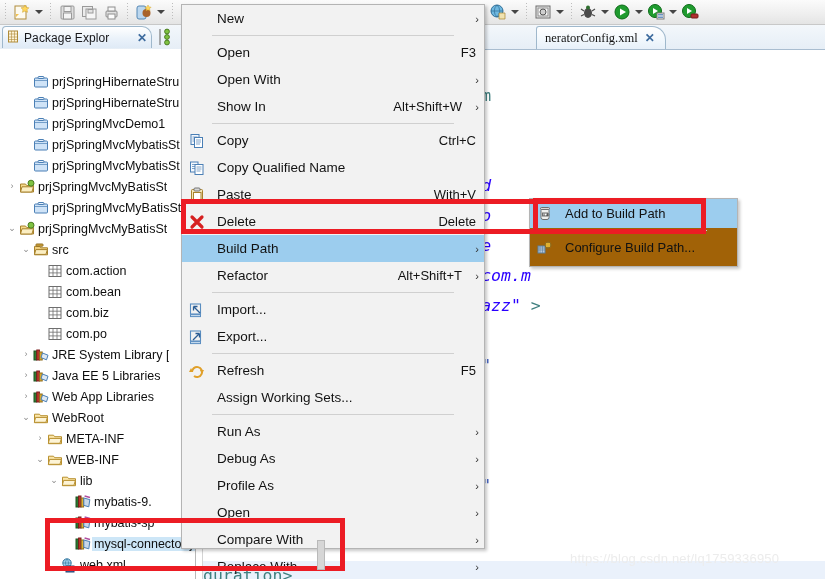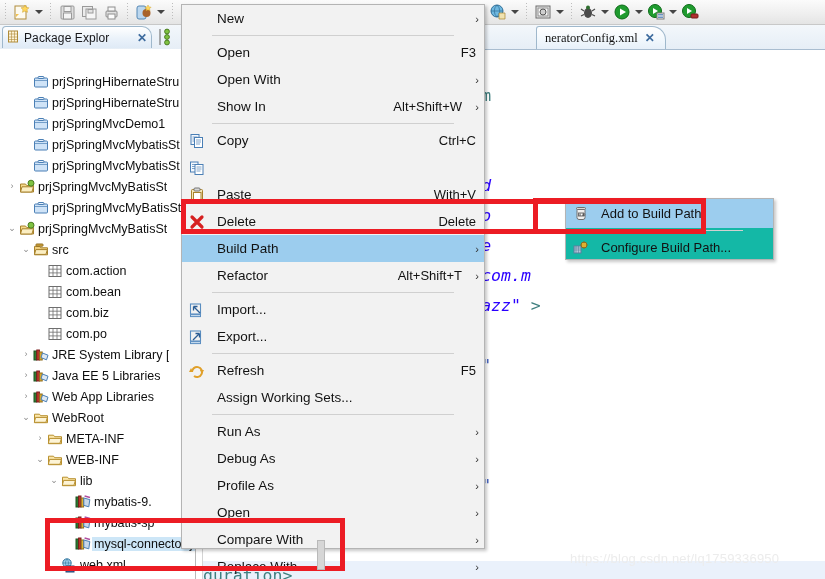--- a/index.html
+++ b/index.html
@@ -80,23 +80,23 @@
   .mi .mico{width:30px;height:27px;display:flex;align-items:center;justify-content:center;flex:0 0 30px;}
   .mi .mlabel{padding-left:5px;}
   .mi .macc{margin-left:auto;padding-right:8px;font-size:13px;color:#121212;}
   .mi .marrow{width:14px;display:flex;align-items:center;justify-content:center;color:#333;font-size:11px;}
   .mi .macc + .marrow{margin-left:0;}
   .mi .marrow.solo{margin-left:auto;}
   .mi.hot{background:#9ccdee;}
   .msep{height:1px;margin:3px 30px 3px 30px;background:#d0d0d0;}
 
   
-  .submenu{position:absolute;left:529px;top:198px;width:209px;height:62px;
-     background:#14b8a6;border:1px solid #b4b4b4;box-sizing:border-box;
-     box-shadow:2px 2px 3px rgba(0,0,0,.22);margin-left:36px;}
+  .submenu{position:absolute;left:529px;top:198px;width:209px;height:69px;
+     background:#a16207;border:1px solid #b4b4b4;box-sizing:border-box;
+     box-shadow:2px 2px 3px rgba(0,0,0,.22);}
   .submenu .mi{height:29px;font-size:13px;}
   .submenu .msep{margin:2px 30px;}
 
   
   .redbox{position:absolute;border:5px solid #ec1c24;box-sizing:border-box;pointer-events:none;}
   #redbox-build{left:181px;top:199px;width:525px;height:35px;}
   #redbox-sub{left:533px;top:198px;width:173px;height:36px;}
   #redbox-lib{left:45px;top:518px;width:300px;height:53px;}
 
   .watermark{position:absolute;left:570px;top:551px;font-size:13px;color:#ececec;
@@ -642,20 +642,21 @@
       </div>
       <div class="mi">
         <span class="mico">
           <svg width="16" height="16" viewBox="0 0 16 16">
             <rect x="1.5" y="2" width="7.5" height="10" fill="#f4f8fd" stroke="#4a7fb5"></rect>
                 <path d="M3 4.5 h4.5 M3 6.5 h4.5 M3 8.5 h3.5" stroke="#4a7fb5" stroke-width=".7"></path>
                 <rect x="6" y="4.5" width="8" height="10" fill="#ffffff" stroke="#4a7fb5"></rect>
                 <path d="M7.5 7 h5 M7.5 9 h5 M7.5 11 h4" stroke="#4a7fb5" stroke-width=".7"></path>
           </svg>
         </span>
+        <span class="mlabel">Copy Qualified Name</span>
       </div>
       <div class="mi">
         <span class="mico">
           <svg width="16" height="16" viewBox="0 0 16 16">
             <rect x="2.5" y="2.5" width="11" height="12" rx="1" fill="#f6e7b9" stroke="#a8822c"></rect>
                 <rect x="5" y="1" width="6" height="3" rx="1" fill="#d7d7d7" stroke="#777"></rect>
                 <rect x="4.5" y="5.5" width="7.5" height="7" fill="#ffffff" stroke="#a8822c"></rect>
           </svg>
         </span>
         <span class="mlabel">Paste</span>

